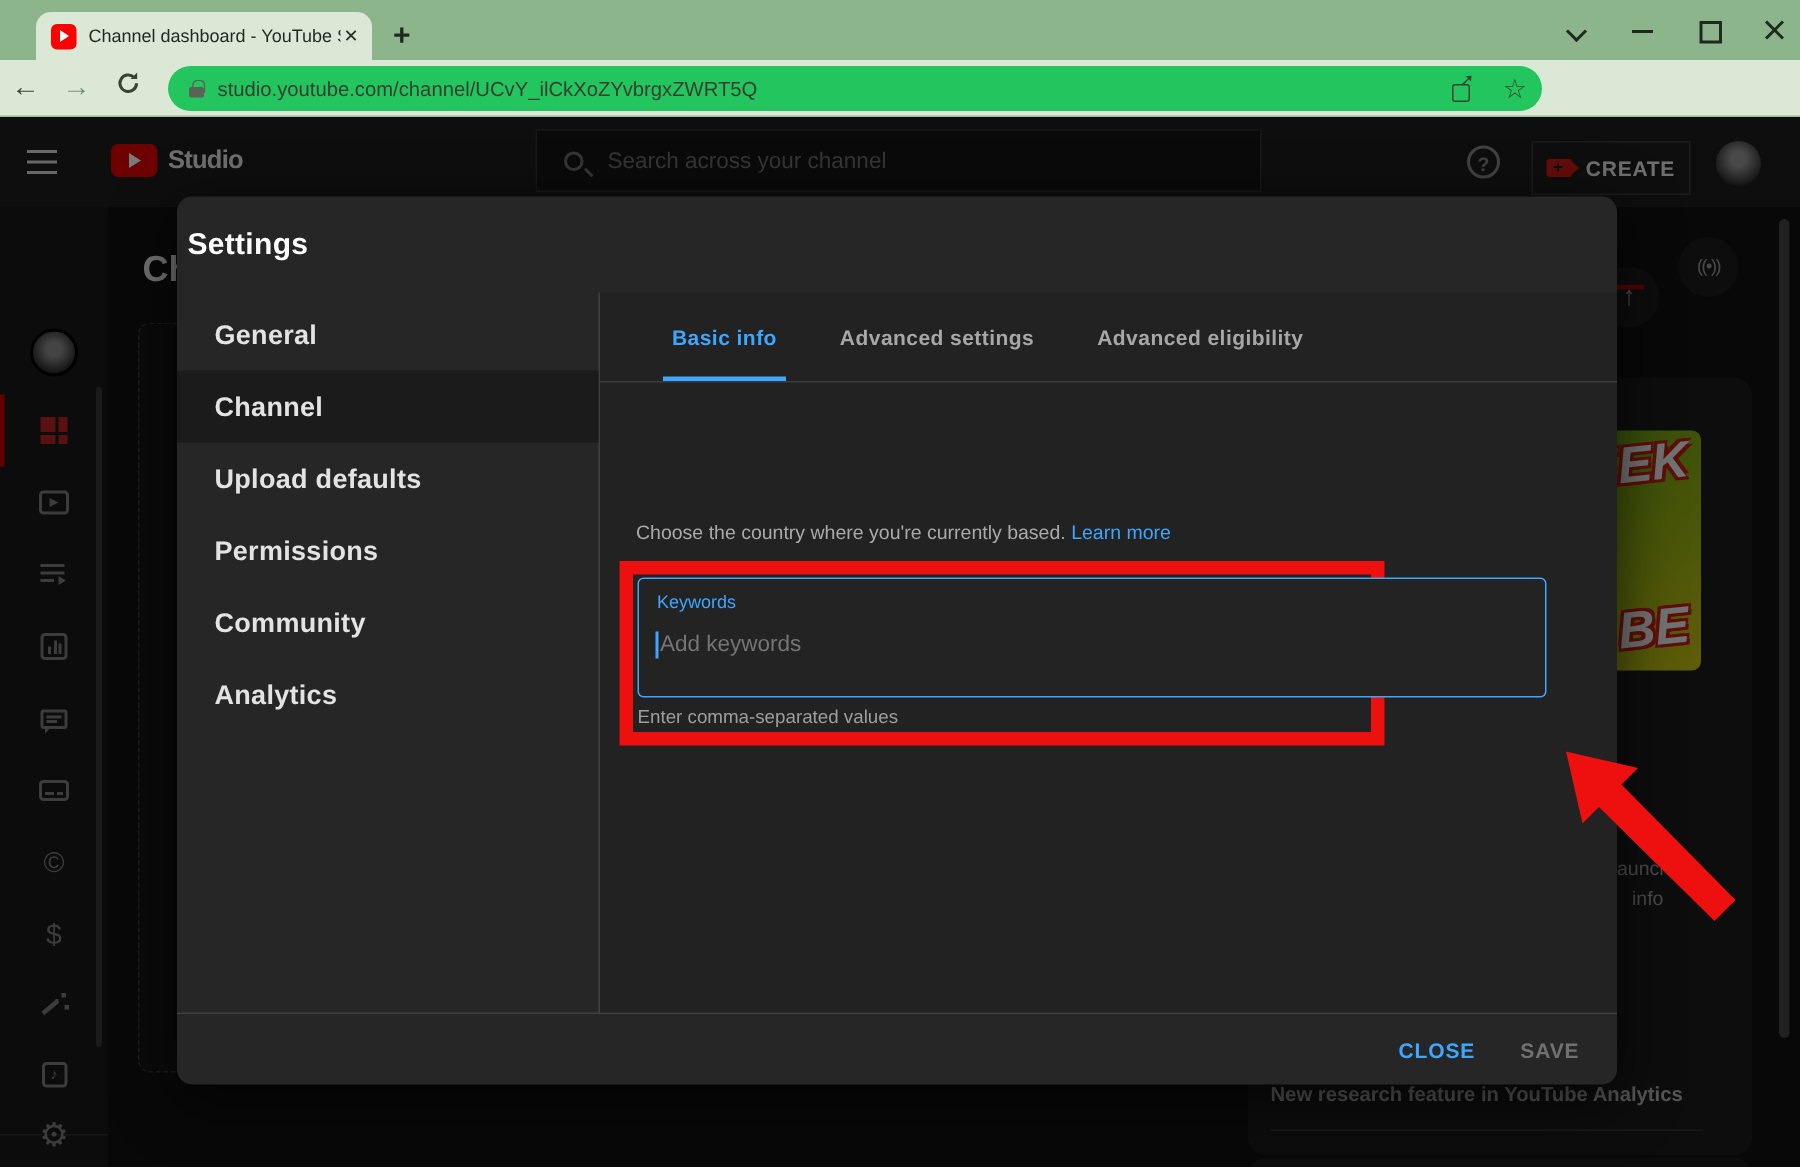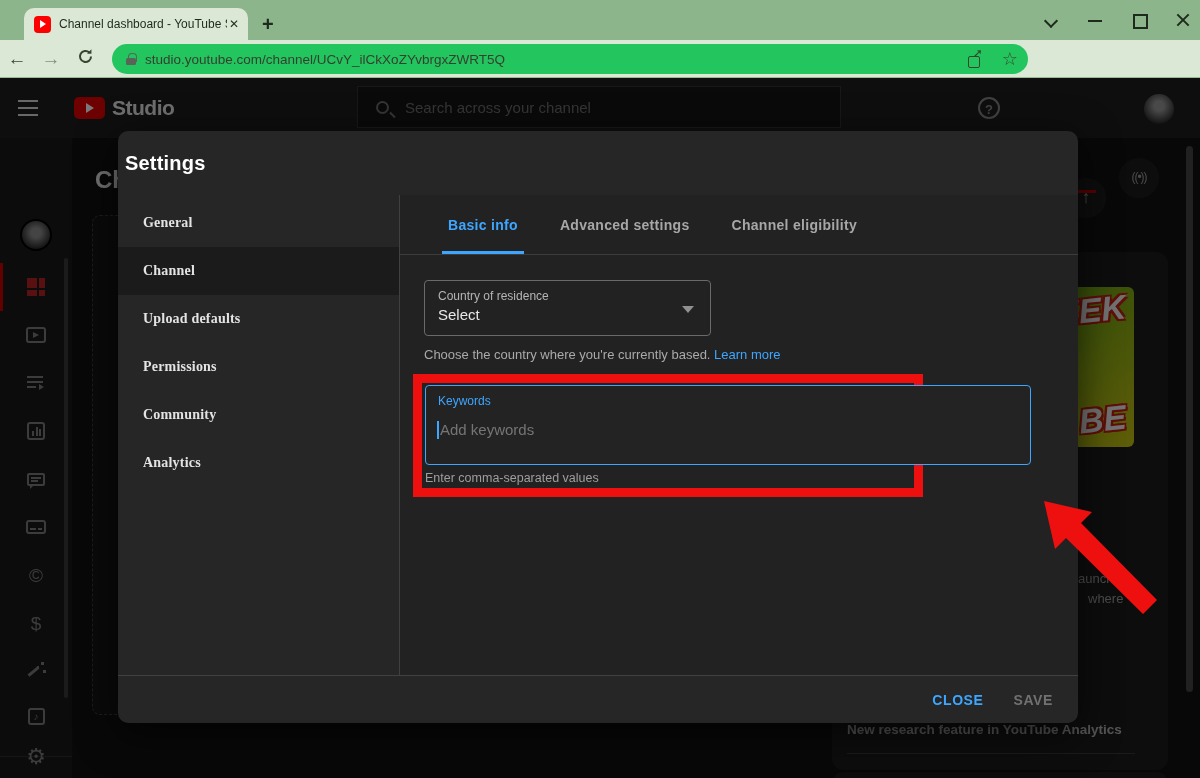--- a/index.html
+++ b/index.html
@@ -61,21 +61,21 @@
 
   
   .page { position:absolute; left:0; top:78px; width:1200px; height:700px; background:#121212; }
   .yt-header { position:absolute; left:0; top:0; width:1200px; height:60px; background:#1f1f1f; }
   .hamburger { position:absolute; left:18px; top:22px; width:20px; height:16px; display:flex; flex-direction:column; justify-content:space-between; }
   .hamburger span { height:2px; background:#d9d9d9; }
   .yt-logo { position:absolute; left:74px; top:18px; display:flex; align-items:center; }
   .logo-play { width:31px; height:22px; background:#e60000; border-radius:5px; position:relative; }
   .logo-play::after { content:""; position:absolute; left:12px; top:6px; border-left:8px solid #fff;
         border-top:5px solid transparent; border-bottom:5px solid transparent; }
-  .logo-text { color:#e8e8e8; font-size:21px; font-weight:bold; letter-spacing:-0.5px; margin-left:7px; }
+  .logo-text { color:#e8e8e8; font-size:17px; font-weight:bold; letter-spacing:-0.5px; margin-left:7px; }
   .yt-search { position:absolute; left:357px; top:8px; width:484px; height:42px; border:1px solid #343434;
                background:#151515; display:flex; align-items:center; padding-left:18px; }
   .mag { width:13px; height:13px; border:2px solid #6f6f6f; border-radius:50%; position:relative; margin-right:16px; }
   .mag::after { content:""; position:absolute; left:11px; top:11px; width:7px; height:2px; background:#6f6f6f; transform:rotate(45deg); }
   .search-ph { color:#6f6f6f; font-size:15px; }
   .help-circle { position:absolute; left:978px; top:19px; width:22px; height:22px; border:2px solid #8a8a8a;
                  border-radius:50%; color:#8a8a8a; font-size:13px; font-weight:bold; text-align:center; line-height:21px; }
   .create-btn { position:absolute; left:1021px; top:16px; width:106px; height:36px; border:1px solid #3c3c3c;
                 display:flex; align-items:center; justify-content:center; gap:9px; }
   .cam-ico { width:17px; height:12px; background:#cf1d14; border-radius:2px; position:relative; }
@@ -145,21 +145,21 @@
   .dim-overlay { position:absolute; left:0; top:0; width:1200px; height:700px; background:rgba(0,0,0,0.52); z-index:5; }
 
   
   .modal { position:absolute; left:118px; top:131px; width:960px; height:592px; background:#262626;
            border-radius:10px; z-index:10; box-shadow:0 10px 40px rgba(0,0,0,0.65); overflow:hidden; }
   .modal-header { height:64px; display:flex; align-items:center; padding-left:7px; }
   .modal-title { color:#fff; font-size:20px; font-weight:bold; letter-spacing:0.2px; }
   .modal-body { display:flex; height:480px; }
   .modal-nav { width:282px; border-right:1px solid rgba(255,255,255,0.12); padding-top:4px; }
   .nav-item { height:48px; display:flex; align-items:center; padding-left:25px; color:#e3e3e3;
-              font-size:14px; font-weight:bold; letter-spacing:0.2px; cursor:default;font-family:Liberation Serif, serif; }
+              font-size:18px; font-weight:bold; letter-spacing:0.2px; cursor:default; }
   .nav-item.selected { background:#1b1b1b; }
   .modal-content { flex:1; position:relative; background:#222; }
   .tabs-row { height:60px; border-bottom:1px solid rgba(255,255,255,0.12); display:flex; align-items:stretch; padding-left:32px; }
   .mtab { display:flex; align-items:center; padding:0 16px; margin-right:10px; color:#a7a7a7; font-size:14px;
           font-weight:bold; letter-spacing:0.3px; position:relative; }
   .mtab.active { color:#3ea6ff; }
   .mtab.active::after { content:""; position:absolute; left:10px; right:10px; bottom:0; height:3px; background:#3ea6ff; }
   .dropdown { position:absolute; left:24px; top:85px; width:287px; height:56px; border:1px solid #6a6a6a;
               border-radius:4px; padding:8px 13px; }
   .dd-label { color:#b5b5b5; font-size:12px; }
@@ -242,20 +242,24 @@
         </span>
       <div class="yt-logo">
         <span class="logo-play"></span>
         <span class="logo-text">Studio</span>
       </div>
       <div class="yt-search">
         <span class="mag"></span>
         <span class="search-ph">Search across your channel</span>
       </div>
       <span class="help-circle">?</span>
+      <div class="create-btn">
+        <span class="cam-ico"></span>
+        <span class="create-label">CREATE</span>
+      </div>
       <span class="yt-avatar"></span>
     </div>
 
     <div class="yt-sidebar">
       <div class="sb-item" style="top:73px">
           <span class="sb-avatar"></span>
         </div>
       <div class="sb-item" style="top:125px">
         <span class="sb-selected-bar"></span>
         <span class="dash-grid">
@@ -321,21 +325,21 @@
 
     <div class="page-heading">Channel dashboard</div>
     <div class="dashed-card"></div>
 
     <div class="right-card">
       <div class="thumb">
         <span class="t1">EEK</span>
         <span class="t2">BE</span>
       </div>
       <span class="caption-1">aunches-</span>
-      <span class="caption-2">where</span>
+      <span class="caption-2">info</span>
     </div>
 
     <div class="upload-btn"><span>↑</span></div>
     <div class="upload-redbar"></div>
     <div class="golive-btn"><span>((•))</span></div>
 
     <div class="news-title">New research feature in YouTube Analytics</div>
     <div class="news-divider"></div>
     <div class="bottom-card"></div>
     <div class="page-scrollbar"></div>
@@ -353,26 +357,21 @@
         <div class="nav-item selected">Channel</div>
         <div class="nav-item">Upload defaults</div>
         <div class="nav-item">Permissions</div>
         <div class="nav-item">Community</div>
         <div class="nav-item">Analytics</div>
       </div>
       <div class="modal-content">
         <div class="tabs-row">
           <div class="mtab active">Basic info</div>
           <div class="mtab">Advanced settings</div>
-          <div class="mtab">Channel eligibility</div>
-        </div>
-        <div class="dropdown">
-          <div class="dd-label">Country of residence</div>
-          <div class="dd-value">Select</div>
-          <span class="dd-caret"></span>
+          <div class="mtab">Advanced eligibility</div>
         </div>
         <div class="country-helper"><span>Choose the country where you're currently based. </span><a href="#">Learn more</a></div>
       </div>
     </div>
     <div class="modal-footer">
       <button class="btn-close">CLOSE</button>
       <button class="btn-save">SAVE</button>
     </div>
   </div>
 

